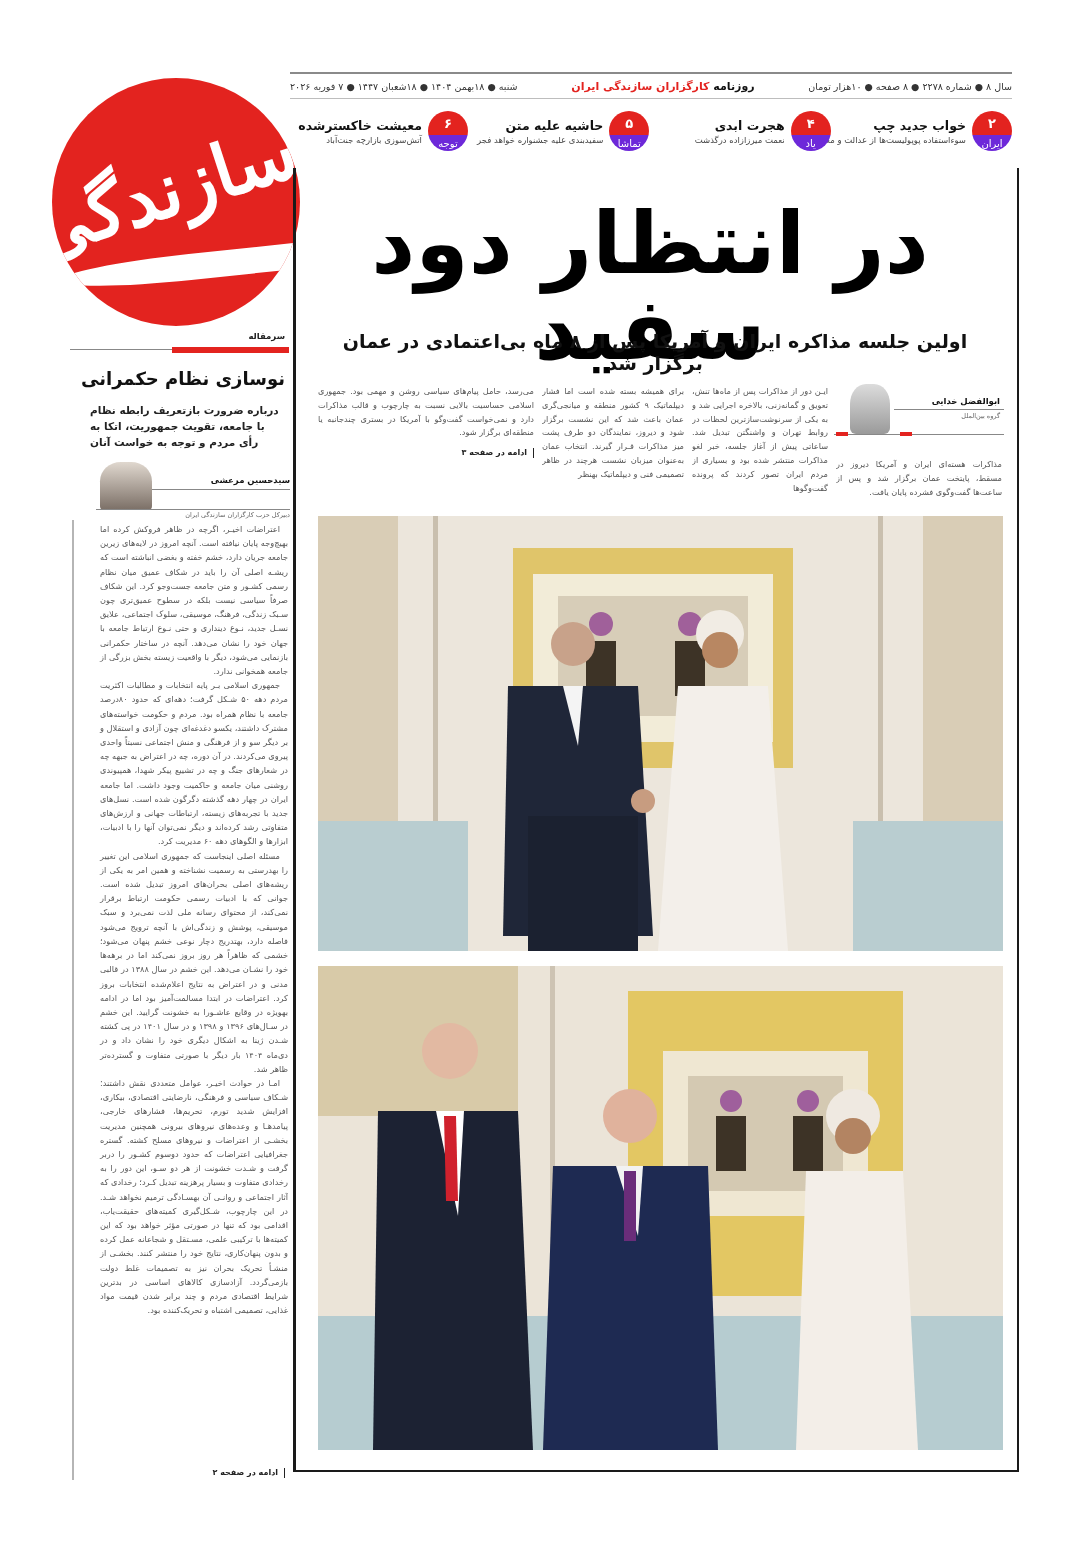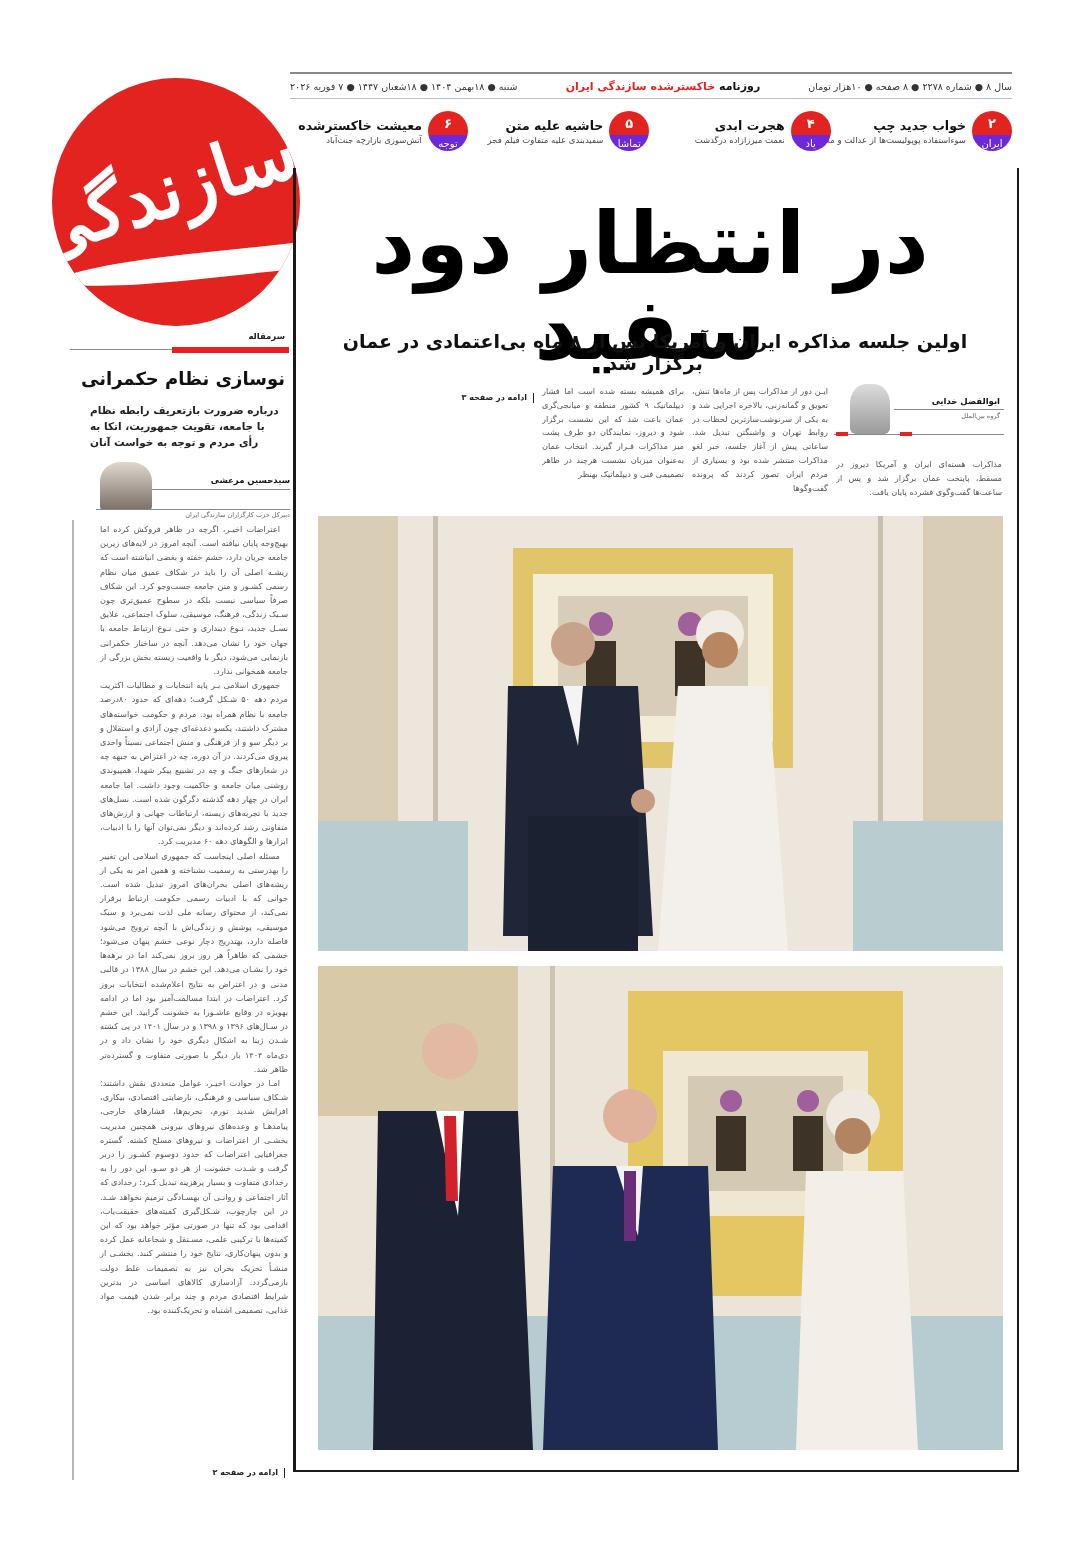--- a/index.html
+++ b/index.html
@@ -117,21 +117,21 @@
 <div class="logo">
   <div class="swash"></div>
   <div class="name rtl">سازندگی</div>
 </div>
 
 <div class="masthead-rule"></div>
 <div class="mast-row rtl">
   <span>سال ۸ ● شماره ۲۲۷۸ ● ۸ صفحه ● ۱۰هزار تومان</span>
   <span class="center">
     <span>روزنامه</span>
-    <span class="red">خاکسترشده سازندگی ایران</span>
+    <span class="red">کارگزاران سازندگی ایران</span>
   </span>
   <span>شنبه ● ۱۸بهمن ۱۴۰۴ ● ۱۸شعبان ۱۴۴۷ ● ۷ فوریه ۲۰۲۶</span>
 </div>
 <div class="masthead-rule2"></div>
 
 <div class="teasers">
   <div class="teaser">
     <div class="badge">
       <div class="top">۲</div>
       <div class="bot">ایران</div>
@@ -151,21 +151,21 @@
       <div class="teaser-sub">نعمت میرزازاده درگذشت</div>
     </div>
   </div>
   <div class="teaser">
     <div class="badge">
       <div class="top">۵</div>
       <div class="bot">تماشا</div>
     </div>
     <div class="teaser-text rtl">
       <div class="teaser-title">حاشیه علیه متن</div>
-      <div class="teaser-sub">سفیدبندی علیه متفاوت فیلم فجر</div>
+      <div class="teaser-sub">سفیدبندی علیه جشنواره خواهد فجر</div>
     </div>
   </div>
   <div class="teaser">
     <div class="badge">
       <div class="top">۶</div>
       <div class="bot">توجه</div>
     </div>
     <div class="teaser-text rtl">
       <div class="teaser-title">معیشت خاکسترشده</div>
       <div class="teaser-sub">آتش‌سوزی بازارچه جنت‌آباد</div>
@@ -189,20 +189,21 @@
 <div class="col rtl" style="left: 836px; top: 448px; width: 166px; max-height: 125px; overflow: hidden; margin-top: 10px;">
   <p>مذاکرات هسته‌ای ایران و آمریکا دیروز در مسقط، پایتخت عمان برگزار شد و پس از ساعت‌ها گفت‌وگوی فشرده پایان یافت.</p>
 </div>
 <div class="col rtl" style="left: 692px; width: 136px; max-height: 125px; overflow: hidden;">
   <p>ایـن دور از مذاکرات پس از ماه‌ها تنش، تعویق و گمانه‌زنی، بالاخره اجرایی شد و به یکی از سرنوشت‌سازترین لحظات در روابط تهران و واشنگتن تبدیل شد. ساعاتی پیش از آغاز جلسه، خبر لغو مذاکرات منتشر شده بود و بسیاری از مردم ایران تصور کردند که پرونده گفت‌وگوها</p>
 </div>
 <div class="col rtl" style="left: 542px; width: 142px; max-height: 125px; overflow: hidden;">
   <p>برای همیشه بسته شده است اما فشار دیپلماتیک ۹ کشور منطقه و میانجی‌گری عمان باعث شد که این نشست برگزار شود و دیروز، نمایندگان دو طرف پشت میز مذاکرات قـرار گیرند. انتخاب عمان به‌عنوان میزبان نشست هرچند در ظاهر تصمیمی فنی و دیپلماتیک بهنظر</p>
 </div>
 <div class="col rtl" style="left: 318px; width: 216px; max-height: 125px; overflow: hidden;">
+  <p>می‌رسد، حامل پیام‌های سیاسی روشن و مهمی بود. جمهوری اسلامی حساسیت بالایی نسبت به چارچوب و قالب مذاکرات دارد و نمی‌خواست گفت‌وگو با آمریکا در بستری چندجانبه یا منطقه‌ای برگزار شود.</p>
   <p style="margin-top:6px"><span class="continued">ادامه در صفحه ۳</span></p>
 </div>
 
 <div class="photo photo1">
   <svg viewBox="0 0 685 435" preserveAspectRatio="none">
     <rect x="0" y="0" width="685" height="435" fill="#ece6dc"></rect>
     <rect x="0" y="0" width="80" height="320" fill="#d9cdb6"></rect>
     <rect x="605" y="0" width="80" height="320" fill="#d9cdb6"></rect>
     <rect x="115" y="0" width="5" height="435" fill="#c9bfae"></rect>
     <rect x="560" y="0" width="5" height="435" fill="#c9bfae"></rect>

